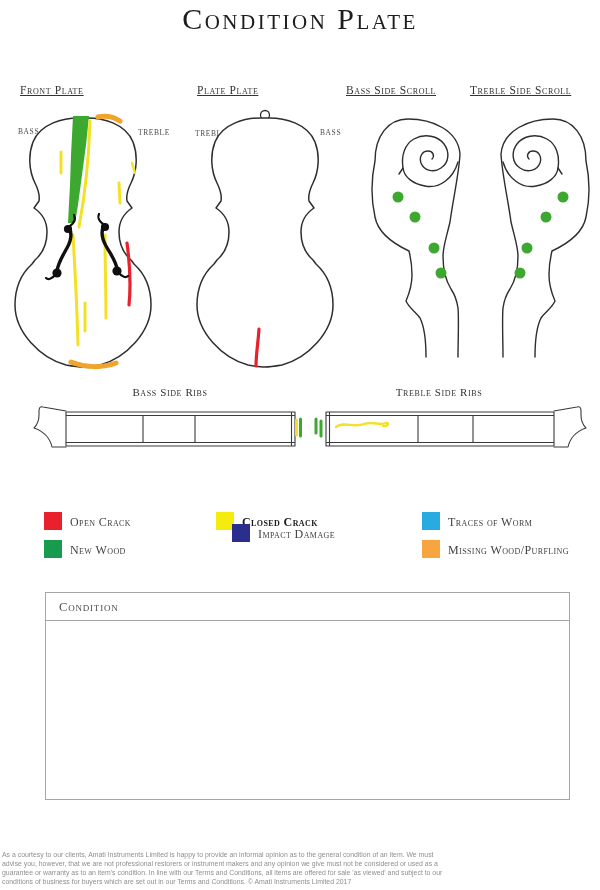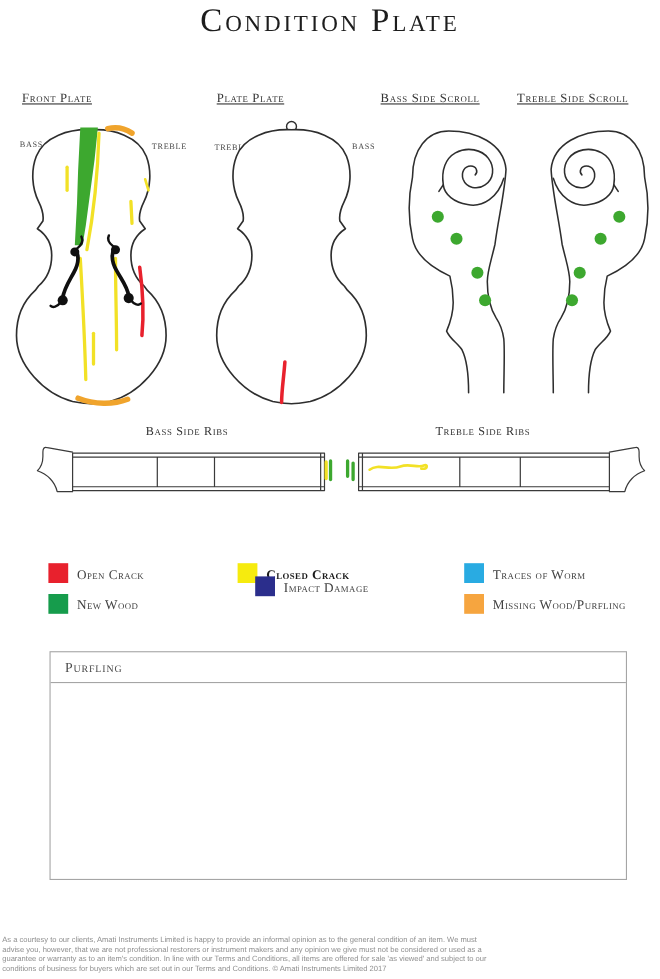--- a/index.html
+++ b/index.html
@@ -160,19 +160,19 @@
   <div class="legend-item" style="left:232px;top:523px">
     <span class="swatch" style="background: rgb(43, 46, 140);"></span>
     <span class="legend-label">Impact Damage</span>
   </div>
   <div class="legend-item" style="left:422px;top:539px">
     <span class="swatch" style="background: rgb(246, 165, 63);"></span>
     <span class="legend-label">Missing Wood/Purfling</span>
   </div>
 
   <div class="abs comments-box">
-    <div class="comments-header">Purfling</div>
+    <div class="comments-header">Condition</div>
   </div>
 
   <div class="abs footer-text">As a courtesy to our clients, Amati Instruments Limited is happy to provide an informal opinion as to the general condition of an item. We must advise you, however, that we are not professional restorers or instrument makers and any opinion we give must not be considered or used as a guarantee or warranty as to an item's condition. In line with our Terms and Conditions, all items are offered for sale 'as viewed' and subject to our conditions of business for buyers which are set out in our Terms and Conditions. © Amati Instruments Limited 2017</div>
   <div class="abs brand-logo">AMATI</div>
 
 </div>
 
 </body></html>

